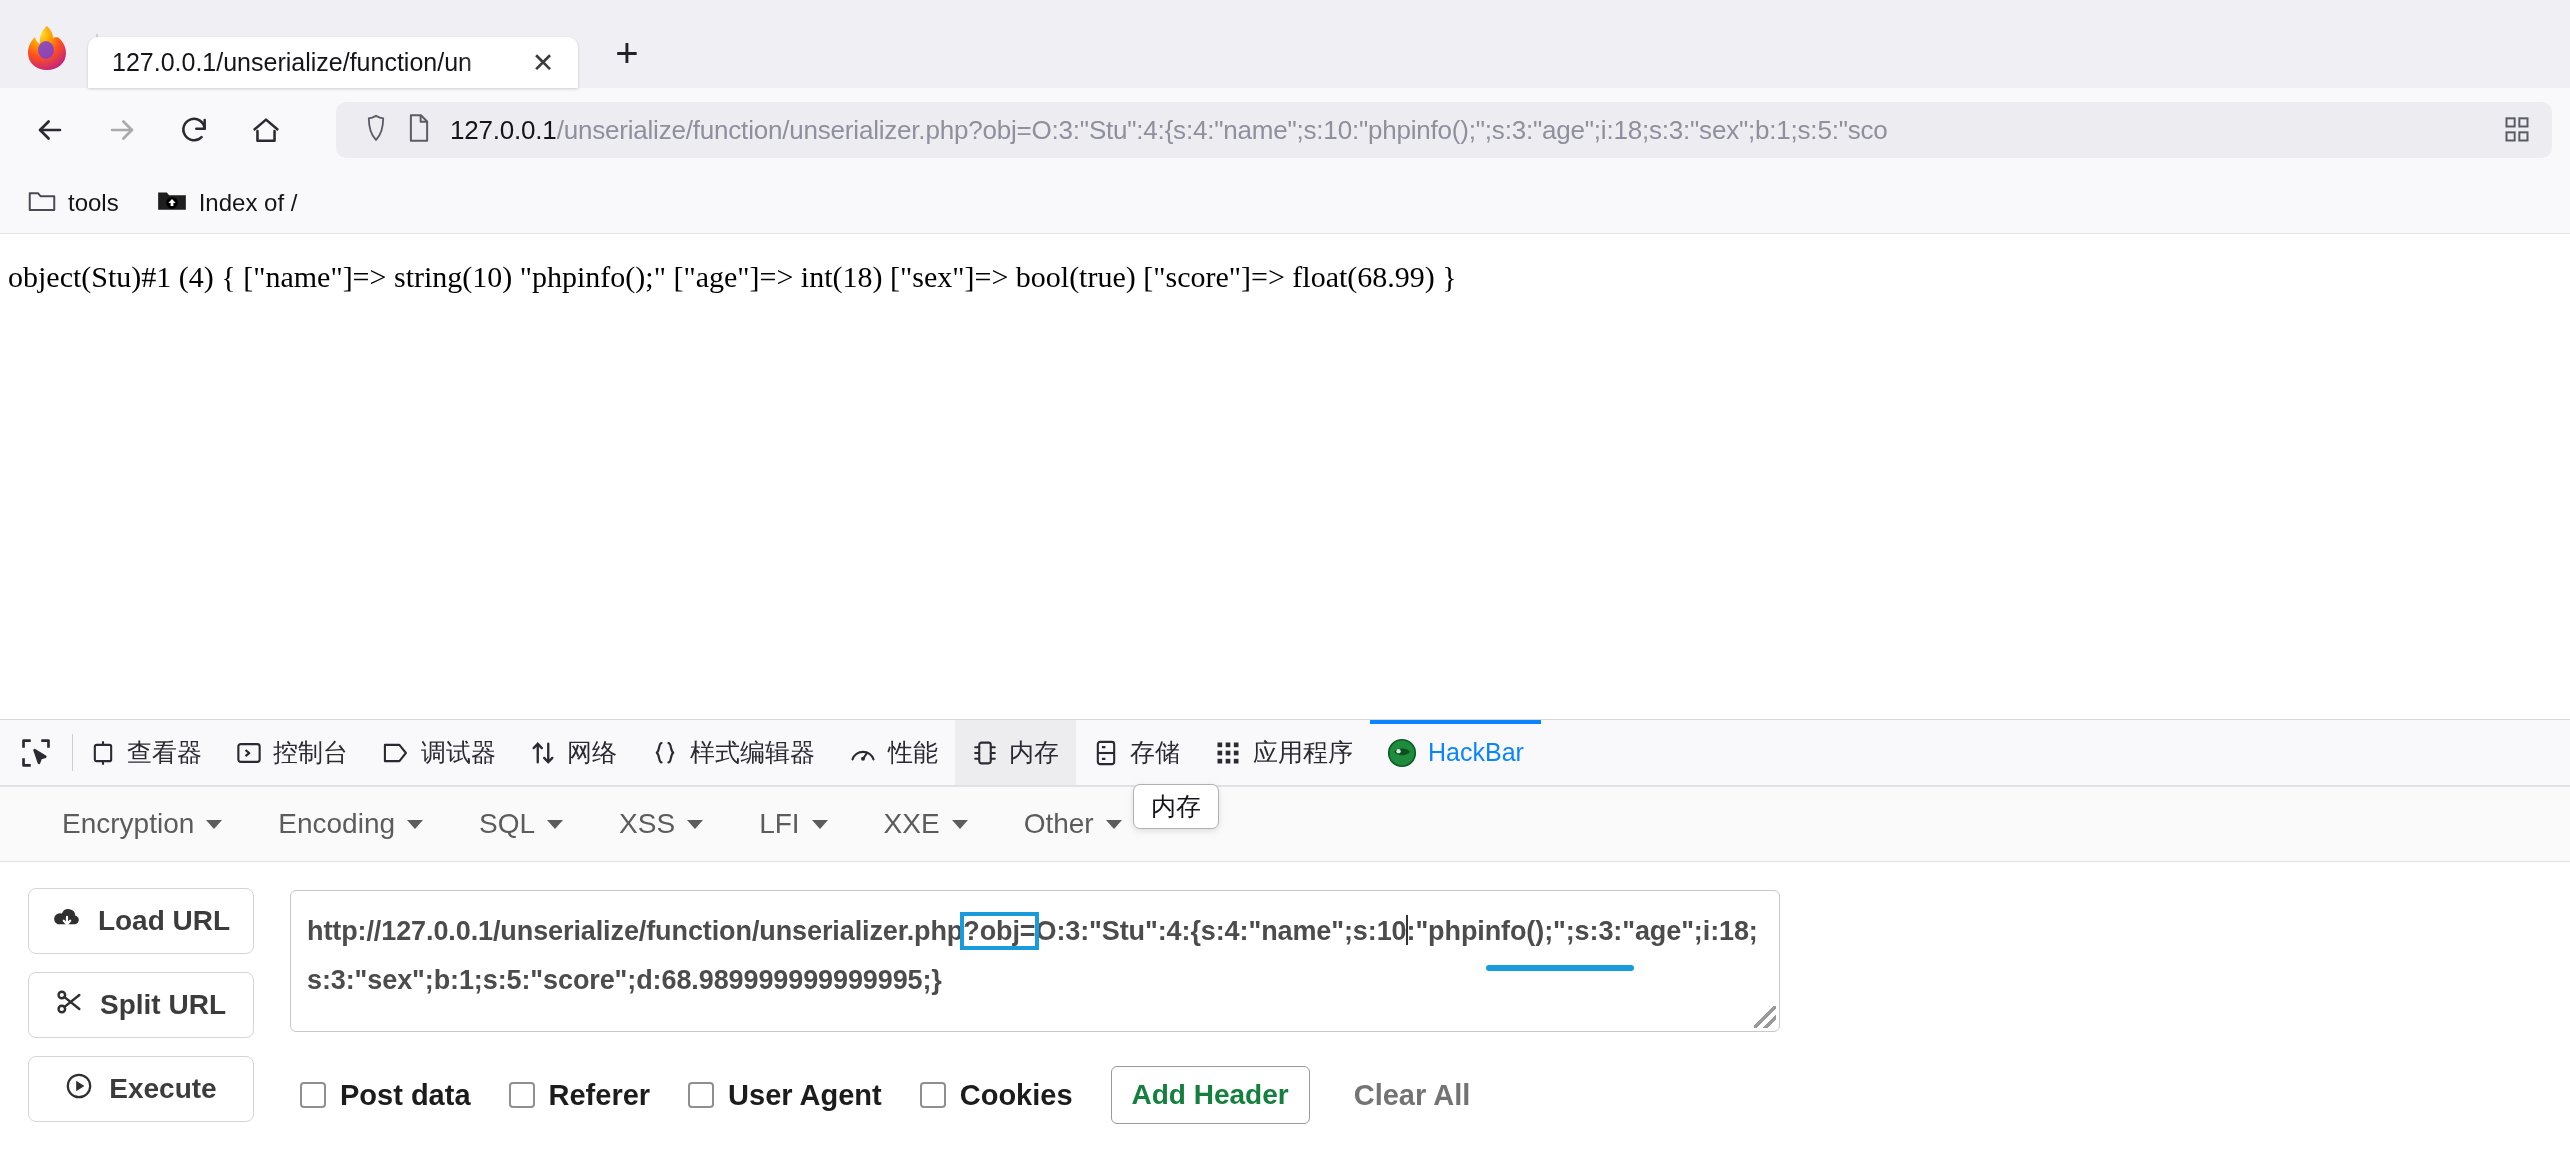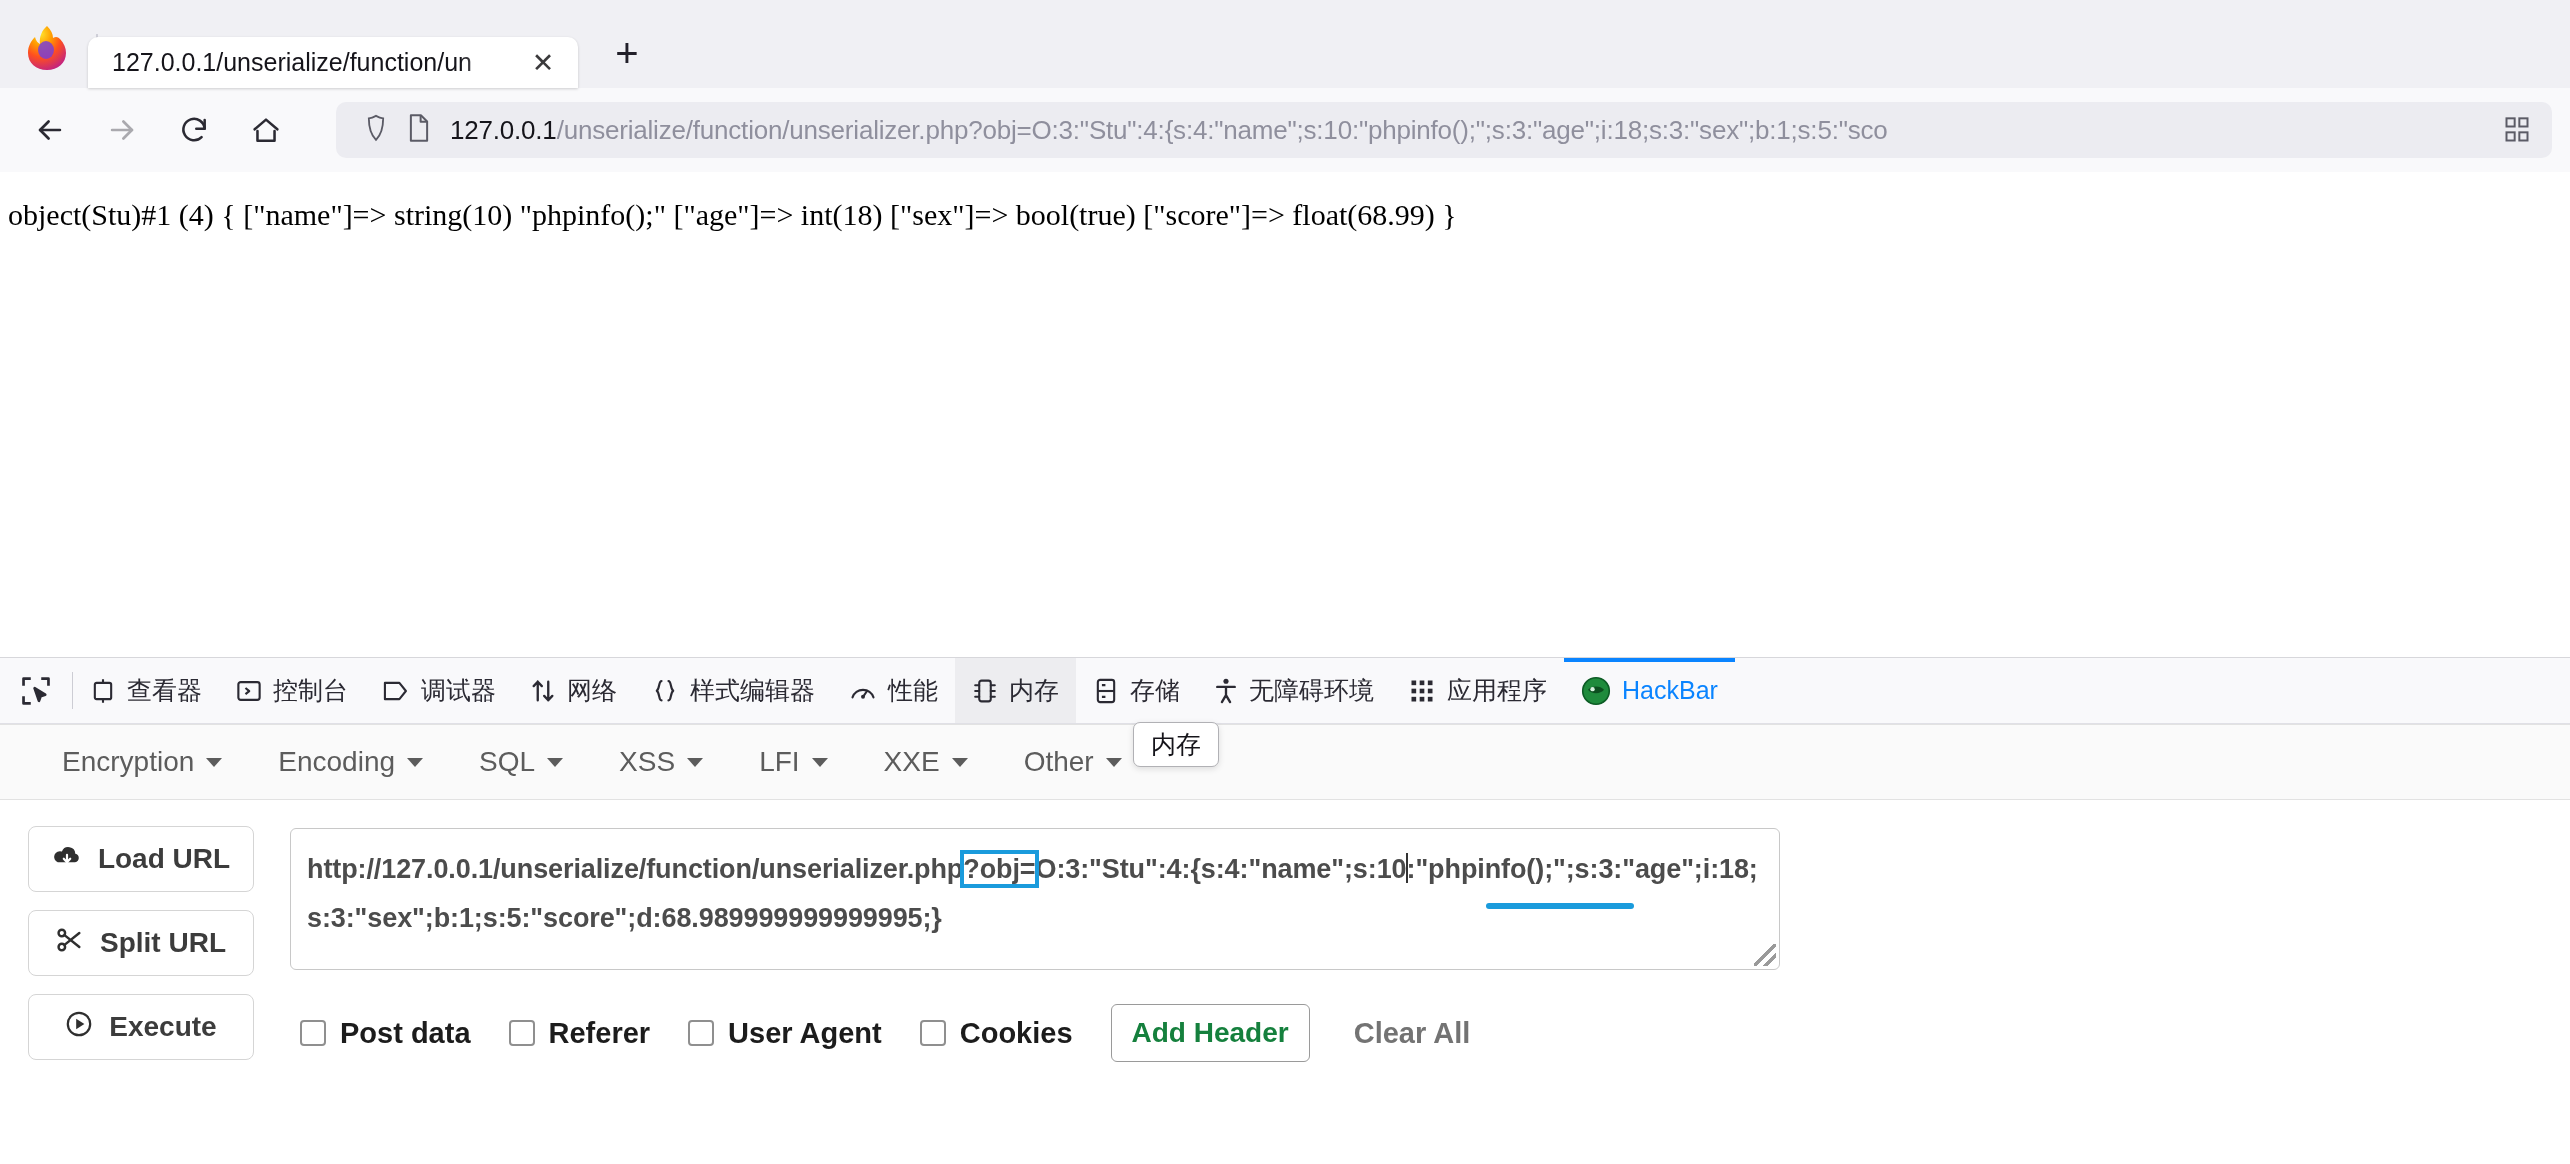--- a/index.html
+++ b/index.html
@@ -401,20 +401,40 @@
         <svg width="26" height="28" viewBox="0 0 22 24" fill="none" stroke="#5b5b66" stroke-width="1.7">
           <rect x="2" y="2" width="7" height="7"></rect>
             <rect x="13" y="2" width="7" height="7"></rect>
           <rect x="2" y="14" width="7" height="7"></rect>
             <rect x="13" y="14" width="7" height="7"></rect>
         </svg>
       </div>
     </div>
   </div>
 
+  <div class="bookmarks">
+    <div class="bm-item">
+      <span>
+        <svg width="28" height="24" viewBox="0 0 24 20" fill="none" stroke="#4a4a55" stroke-width="1.7" stroke-linejoin="round">
+          <path d="M1.5 4.3h7.2l2 2.4h11.8v11.8H1.5z"></path>
+        </svg>
+      </span>
+      <span>tools</span>
+    </div>
+    <div class="bm-item">
+      <span>
+        <svg width="30" height="24" viewBox="0 0 26 20">
+          <path d="M1 3.5h7.5l2 2.4H25V18.5H1z" fill="#1e1e1e"></path>
+          <circle cx="13" cy="12.4" r="5.1" fill="#000"></circle>
+          <path d="M13 9.2l3.1 3.3h-1.9v2.8h-2.4v-2.8h-1.9z" fill="#fff"></path>
+        </svg>
+      </span>
+      <span>Index of /</span>
+    </div>
+  </div>
 
   <div class="page">
     <div class="page-out">object(Stu)#1 (4) { ["name"]=&gt; string(10) "phpinfo();" ["age"]=&gt; int(18) ["sex"]=&gt; bool(true) ["score"]=&gt; float(68.99) }</div>
   </div>
 
   <div class="devtools">
     <div class="dt-tabs">
       <div class="dt-picker">
         <svg width="34" height="34" viewBox="0 0 24 24" fill="none" stroke="#2b2a33" stroke-width="1.9" stroke-linejoin="round">
           <path d="M3.2 8.3V3.2h5.1"></path>
@@ -499,29 +519,20 @@
         <span class="glyph">
           <svg width="26" height="28" viewBox="0 0 22 24" fill="none" stroke="#2b2a33" stroke-width="1.8">
             <rect x="4" y="2.5" width="14" height="19" rx="2"></rect>
               <path d="M4 12h14"></path>
             <path d="M7.5 7h3M7.5 17h3"></path>
           </svg>
         </span>
         <span>存储</span>
       </div>
 
-      <div class="dt-tab">
-        <span class="glyph">
-          <svg width="24" height="28" viewBox="0 0 20 24" fill="none" stroke="#2b2a33" stroke-width="2" stroke-linecap="round">
-            <circle cx="10" cy="3.6" r="2.2" fill="#2b2a33" stroke="none"></circle>
-            <path d="M2.5 8.5h15M10 8.5v7M10 15.5l-3.5 6M10 15.5l3.5 6"></path>
-          </svg>
-        </span>
-        <span>无障碍环境</span>
-      </div>
 
       <div class="dt-tab">
         <span class="glyph">
           <svg width="28" height="28" viewBox="0 0 24 24" fill="#2b2a33">
             <rect x="3" y="3" width="4" height="4"></rect>
               <rect x="10" y="3" width="4" height="4"></rect>
               <rect x="17" y="3" width="4" height="4"></rect>
             <rect x="3" y="10" width="4" height="4"></rect>
               <rect x="10" y="10" width="4" height="4"></rect>
               <rect x="17" y="10" width="4" height="4"></rect>

